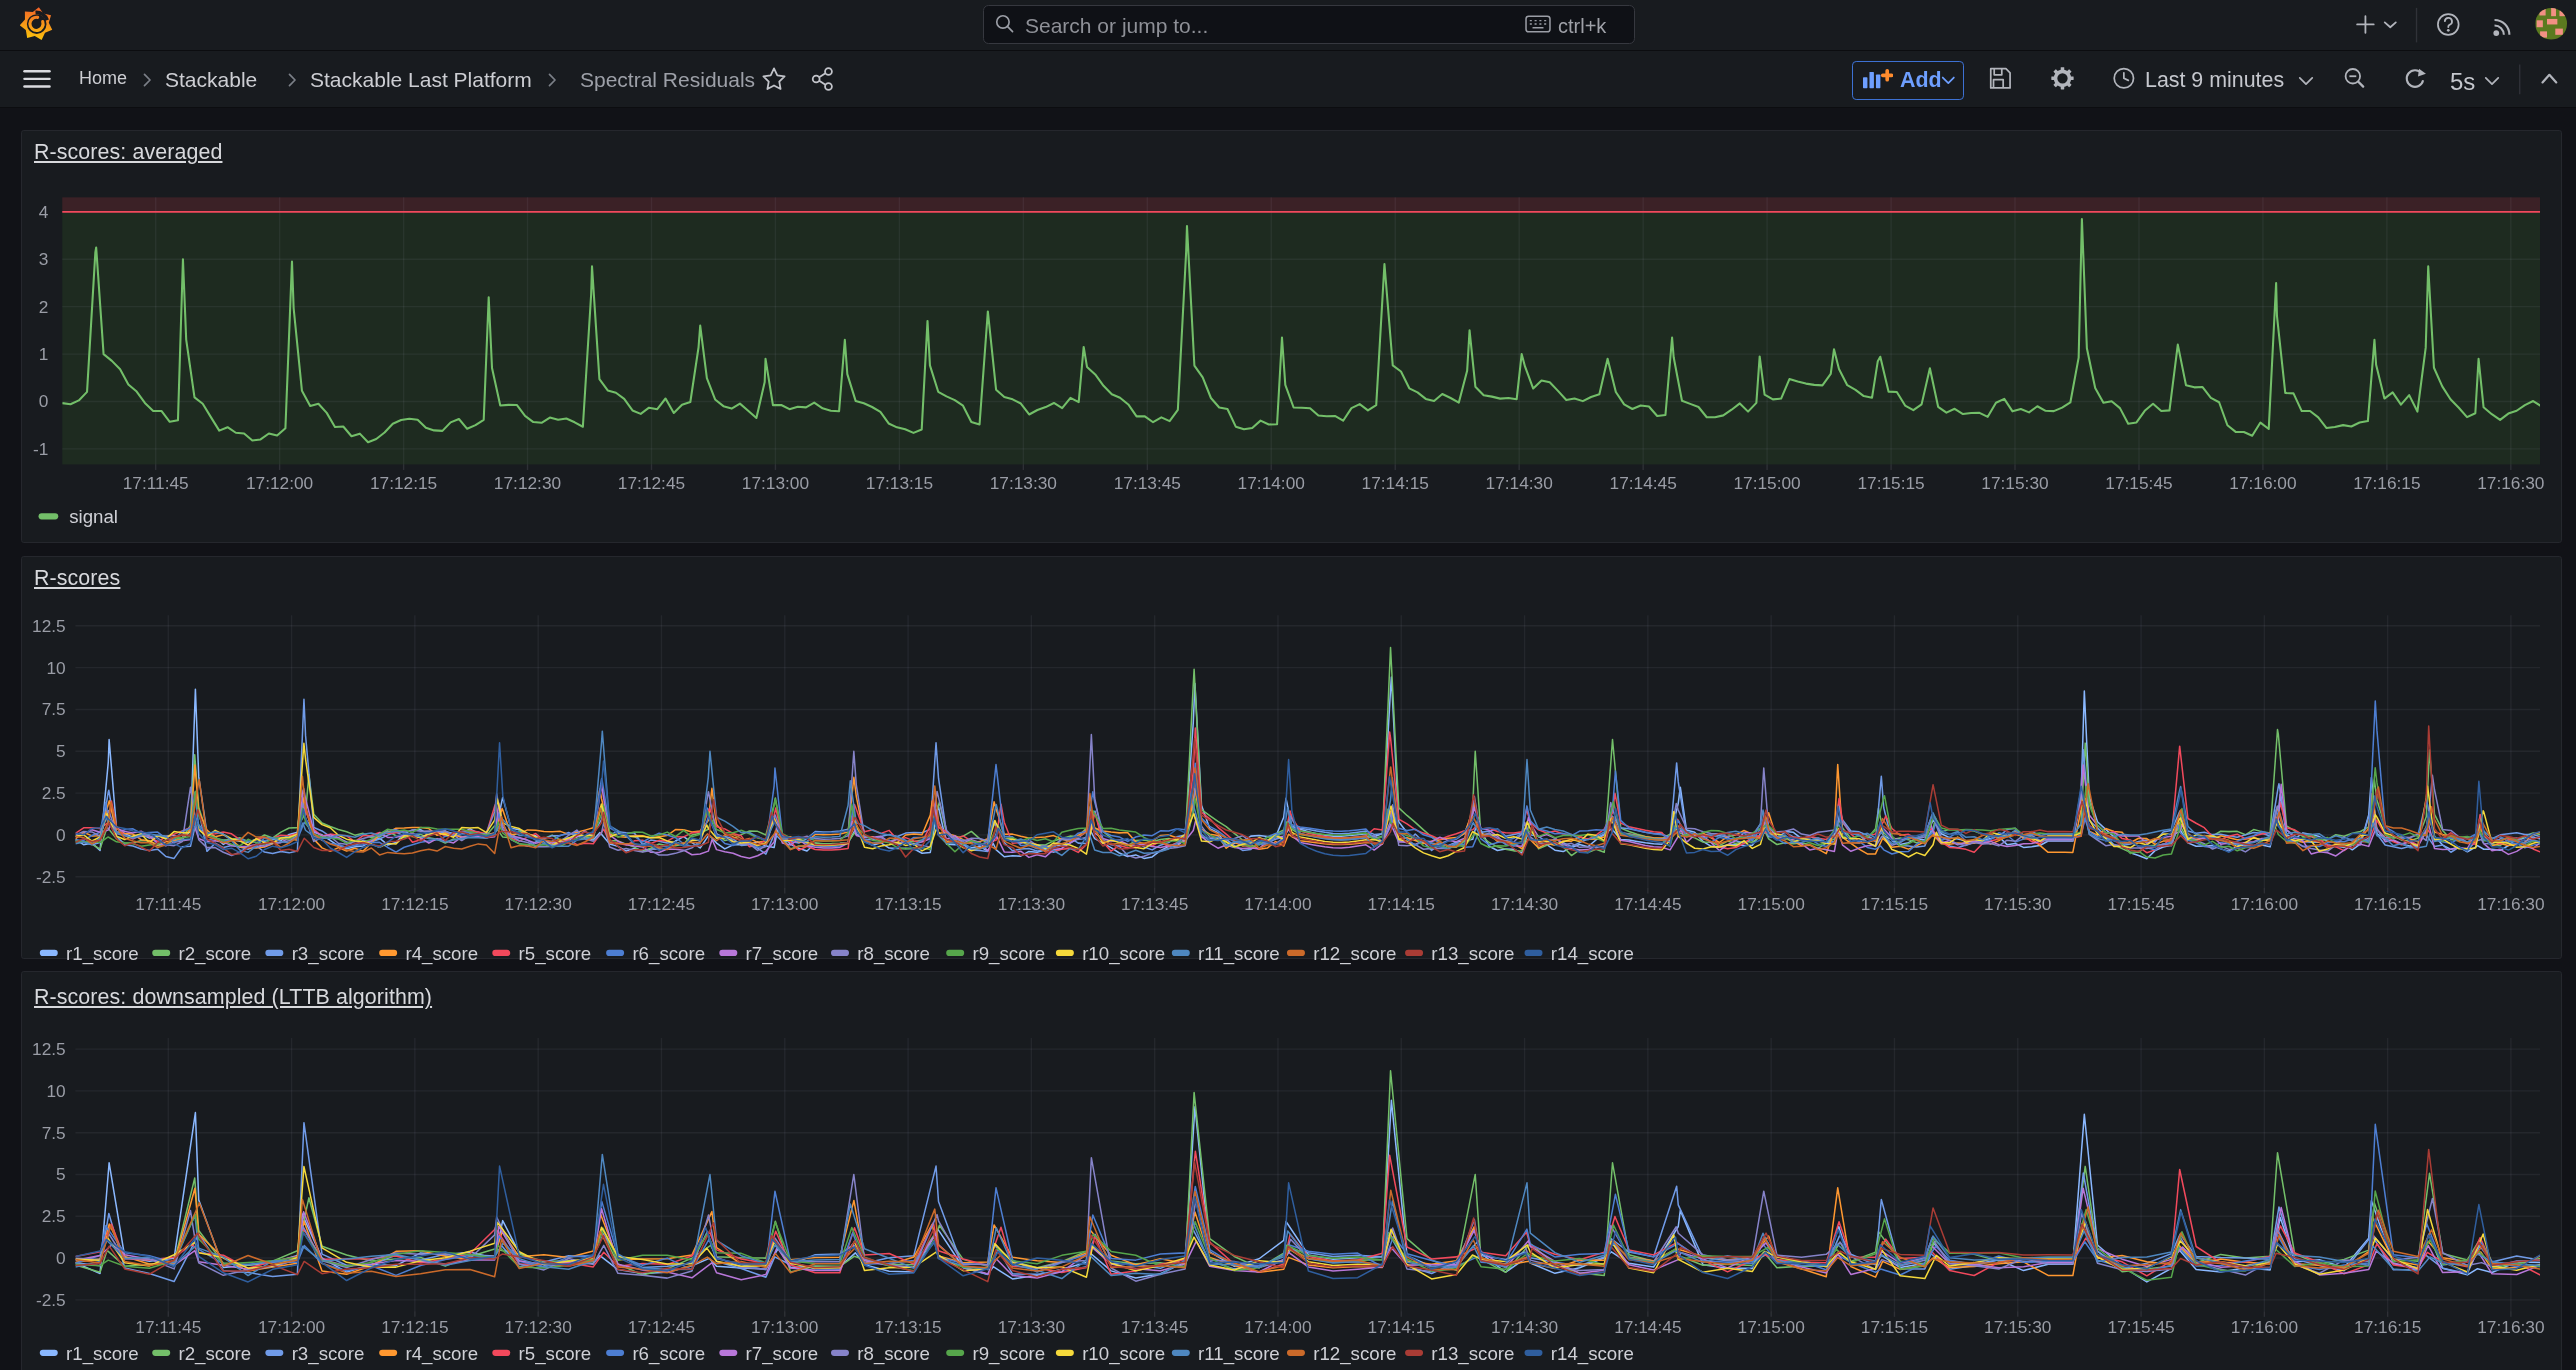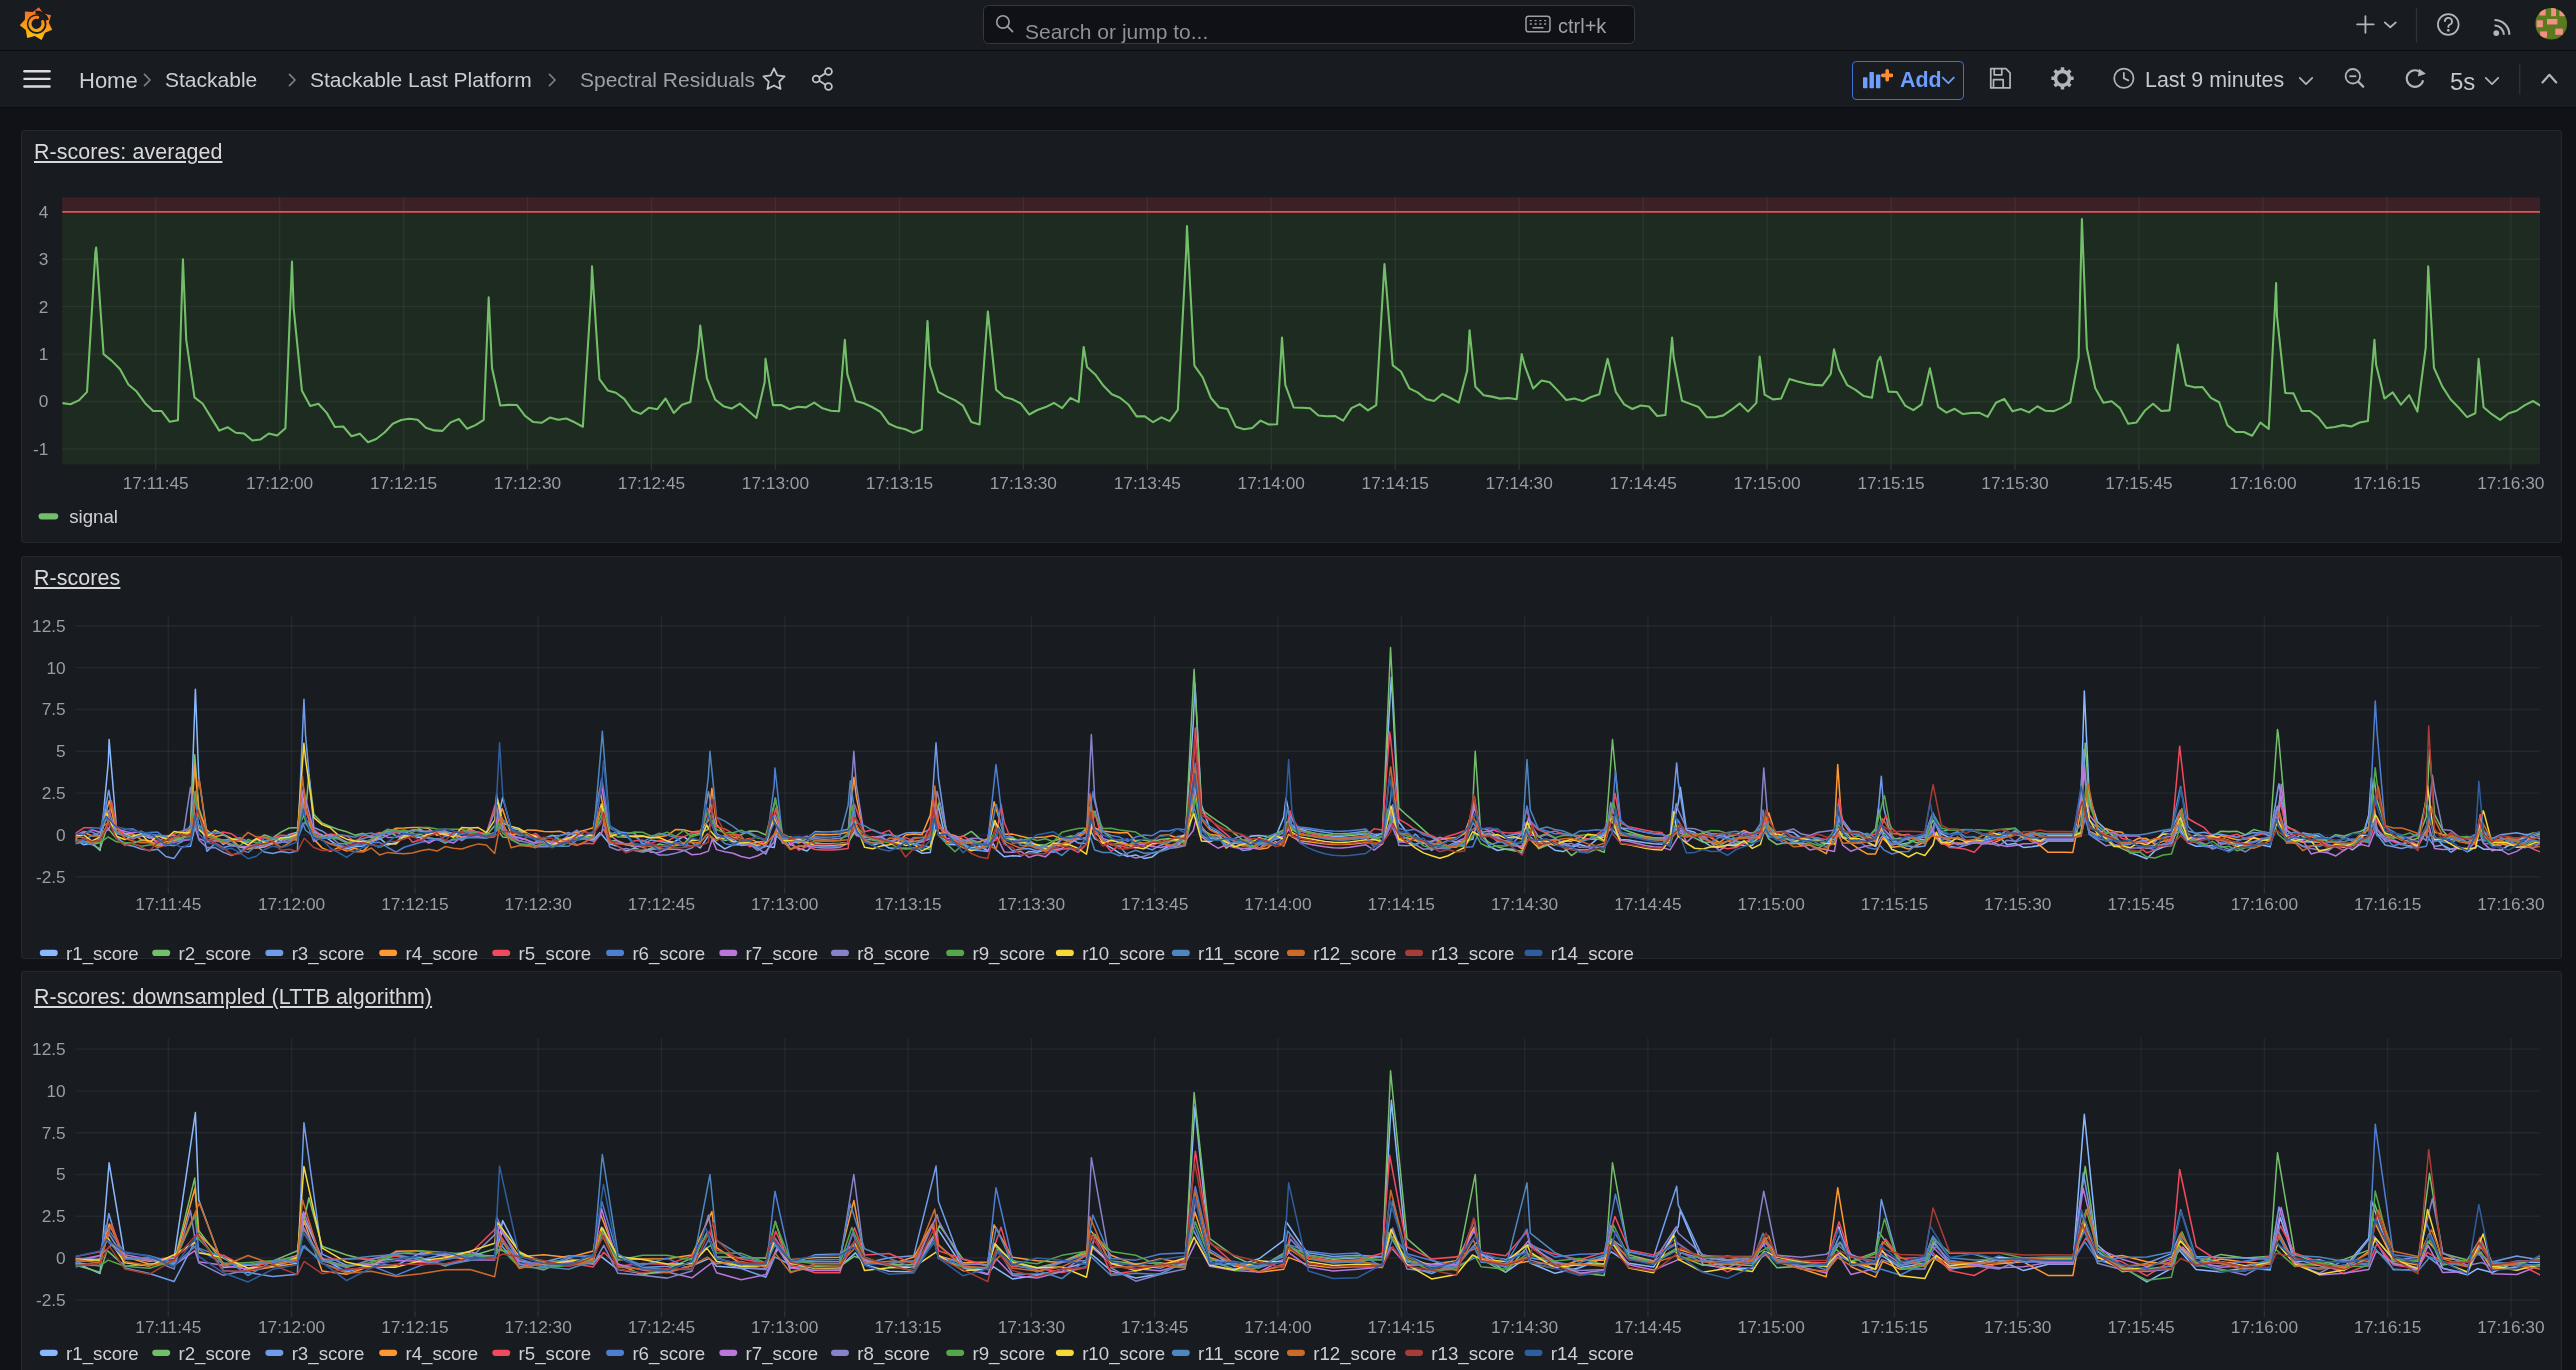--- a/index.html
+++ b/index.html
@@ -23,21 +23,21 @@
 <circle cx="0.3" cy="0.3" r="14.3" fill="#181b1f"></circle>
 <path d="M -1.46 -16.74 A 16.8 16.8 0 0 1 15.5 -5.5" fill="none" stroke="#181b1f" stroke-width="5.5"></path>
 <path d="M 9.02 -3.28 A 9.6 9.6 0 1 1 1.67 -9.45" fill="none" stroke="url(#lg)" stroke-width="4.6" stroke-linecap="round"></path>
 </g>
   </svg>
 <div style="position:absolute;left:983px;top:4.8px;width:652px;height:39px;background:#0f1116;border:1.4px solid #36383f;border-radius:5.5px;box-sizing:border-box"></div>
 <svg style="position:absolute;left:994px;top:13px" width="22" height="22" viewBox="0 0 32 32">
 <circle cx="13" cy="13" r="9" fill="none" stroke="#9b9ea6" stroke-width="2.4"></circle>
 <line x1="19.5" y1="19.5" x2="27" y2="27" stroke="#9b9ea6" stroke-width="2.4" stroke-linecap="round"></line>
   </svg>
-<div style="position:absolute;left:1025px;top:20px;font-size:21px;color:#8e9097">Search or jump to...</div>
+<div style="position:absolute;left:1025px;top:14px;font-size:21px;color:#8e9097">Search or jump to...</div>
 <svg style="position:absolute;left:1525px;top:15px" width="26" height="18" viewBox="0 0 38 26">
 <rect x="1.5" y="1.5" width="35" height="23" rx="4" fill="none" stroke="#9b9ea6" stroke-width="2.2"></rect>
 <path d="M 7 8 h 3 M 14 8 h 3 M 21 8 h 3 M 28 8 h 3 M 7 13 h 3 M 14 13 h 3 M 21 13 h 3 M 28 13 h 3 M 11 18.5 h 16" stroke="#9b9ea6" stroke-width="2"></path>
   </svg>
 <div style="position:absolute;left:1558px;top:14.5px;font-size:20px;color:#9fa1a8">ctrl+k</div>
 <svg style="position:absolute;left:2353px;top:0" width="223" height="51" viewBox="0 0 323 73">
 <path d="M 6 35 h 24 M 18 23 v 24" stroke="#b2b5bc" stroke-width="2.6" stroke-linecap="round"></path>
 <path d="M 46 32 l 8 7 l 8 -7" fill="none" stroke="#b2b5bc" stroke-width="2.6" stroke-linecap="round" stroke-linejoin="round"></path>
 <line x1="92" y1="11" x2="92" y2="61" stroke="#303238" stroke-width="2"></line>
 <circle cx="138" cy="35" r="15" fill="none" stroke="#b2b5bc" stroke-width="2.5"></circle>
@@ -62,21 +62,21 @@
         <rect x="293" y="41" width="11" height="9"></rect>
 <rect x="271" y="45" width="10" height="9"></rect>
 </g>
     </g>
 </svg>
 <svg style="position:absolute;left:23px;top:68px" width="28" height="22" viewBox="0 0 40 32">
 <rect x="0" y="3" width="40" height="3.6" rx="1.8" fill="#dadbe0"></rect>
 <rect x="0" y="14" width="40" height="3.6" rx="1.8" fill="#dadbe0"></rect>
 <rect x="0" y="25" width="40" height="3.6" rx="1.8" fill="#dadbe0"></rect>
   </svg>
-<div style="position:absolute;left:79px;top:68px;font-size:22px;color:#cdced3">Home</div>
+<div style="position:absolute;left:79px;top:68px;font-size:18px;color:#cdced3">Home</div>
 <svg style="position:absolute;left:141px;top:71px" width="12.5" height="18" viewBox="0 0 18 26">
     <path d="M 5.0 5 L 13.0 13 L 5.0 21" fill="none" stroke="#7b7f87" stroke-width="2.5" stroke-linecap="round" stroke-linejoin="round"></path>
   </svg>
 <div style="position:absolute;left:165px;top:68px;font-size:21px;color:#cdced3">Stackable</div>
 <svg style="position:absolute;left:286px;top:71px" width="12.5" height="18" viewBox="0 0 18 26">
     <path d="M 5.0 5 L 13.0 13 L 5.0 21" fill="none" stroke="#7b7f87" stroke-width="2.5" stroke-linecap="round" stroke-linejoin="round"></path>
   </svg>
 <div style="position:absolute;left:310px;top:68px;font-size:21px;color:#cdced3">Stackable Last Platform</div>
 <svg style="position:absolute;left:546px;top:71px" width="12.5" height="18" viewBox="0 0 18 26">
     <path d="M 5.0 5 L 13.0 13 L 5.0 21" fill="none" stroke="#7b7f87" stroke-width="2.5" stroke-linecap="round" stroke-linejoin="round"></path>

